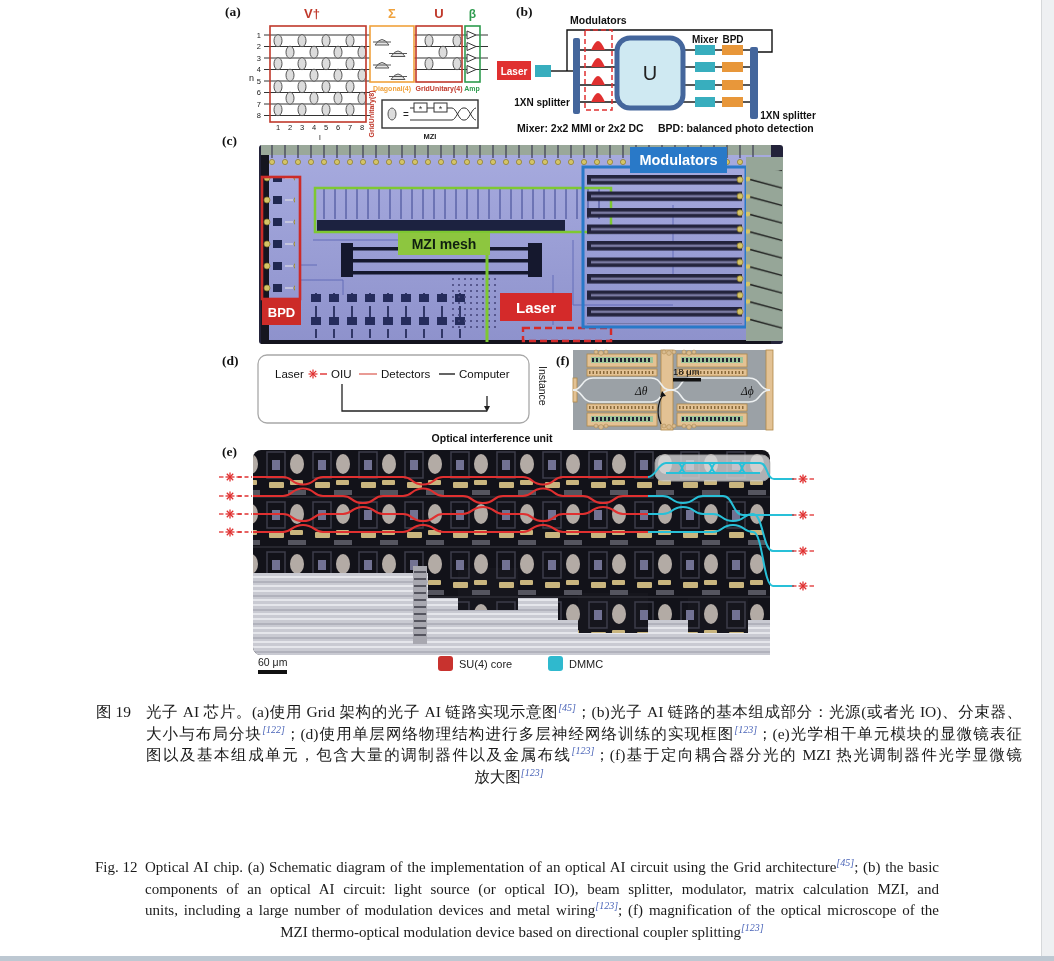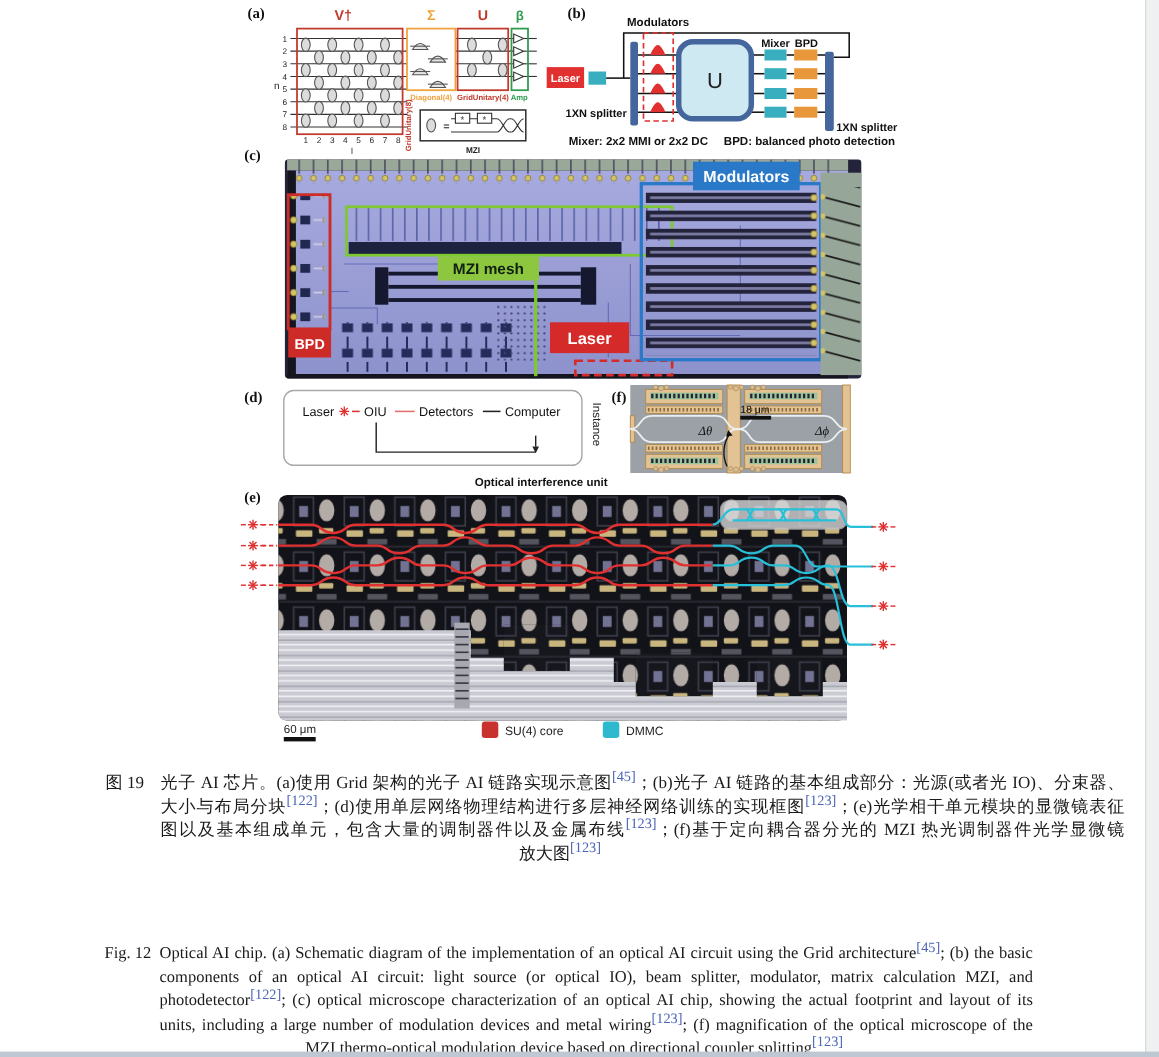--- a/index.html
+++ b/index.html
@@ -9,21 +9,21 @@
   .plabel{position:absolute;font:600 13.5px "Liberation Serif",serif;color:#111;}
   .cap{position:absolute;color:#1b1b1b;}
   .cap .tag{position:absolute;left:2px;top:0;}
   .zh{left:94px;top:701px;width:928px;font:15.5px/21.6px "Liberation Serif",serif;}
   .en{left:93px;top:809px;width:846px;font:15px/21.5px "Liberation Serif",serif;margin-top:48px;}
   .cl{padding-left:52px;}
   .j{text-align:justify;text-align-last:justify;}
   .cen{text-align:center;}
   .zh-last{padding-right:150px;}
   .en-last{padding-right:40px;}
-  sup.ref{font-size:13px;color:#4a64b8;line-height:0;vertical-align:super;}
+  sup.ref{font-size:10px;color:#4a64b8;line-height:0;vertical-align:super;font-style:italic;}
   .edge-right{position:absolute;left:1041px;top:0;width:13px;height:961px;background:#eef0f2;border-left:1px solid #d5d8da;}
   .edge-bottom{position:absolute;left:0;top:956px;width:1054px;height:5px;background:#bdc8d2;}
 </style>
 </head>
 <body>
 
 <div id="page">
 
   <div class="plabel" style="left:225px;top:4px">(a)</div>
   <div class="plabel" style="left:516px;top:4px">(b)</div>
@@ -514,20 +514,19 @@
     <div class="cl j">光子 AI 芯片。(a)使用 Grid 架构的光子 AI 链路实现示意图<sup class="ref">[45]</sup>；(b)光子 AI 链路的基本组成部分：光源(或者光 IO)、分束器、</div>
     <div class="cl j">大小与布局分块<sup class="ref">[122]</sup>；(d)使用单层网络物理结构进行多层神经网络训练的实现框图<sup class="ref">[123]</sup>；(e)光学相干单元模块的显微镜表征</div>
     <div class="cl j">图以及基本组成单元，包含大量的调制器件以及金属布线<sup class="ref">[123]</sup>；(f)基于定向耦合器分光的 MZI 热光调制器件光学显微镜</div>
     <div class="cl cen zh-last">放大图<sup class="ref">[123]</sup></div>
   </div>
 
   <div class="cap en">
     <span class="tag">Fig. 12</span>
     <div class="cl j">Optical AI chip. (a) Schematic diagram of the implementation of an optical AI circuit using the Grid architecture<sup class="ref">[45]</sup>; (b) the basic</div>
     <div class="cl j">components of an optical AI circuit: light source (or optical IO), beam splitter, modulator, matrix calculation MZI, and</div>
-    <div class="cl j">photodetector<sup class="ref">[122]</sup>; (c) optical microscope characterization of an optical AI chip, showing the actual footprint and layout of its</div>
     <div class="cl j">units, including a large number of modulation devices and metal wiring<sup class="ref">[123]</sup>; (f) magnification of the optical microscope of the</div>
     <div class="cl cen en-last">MZI thermo-optical modulation device based on directional coupler splitting<sup class="ref">[123]</sup></div>
   </div>
 
   <div class="edge-right"></div>
   <div class="edge-bottom"></div>
 </div>
 
 </body></html>

